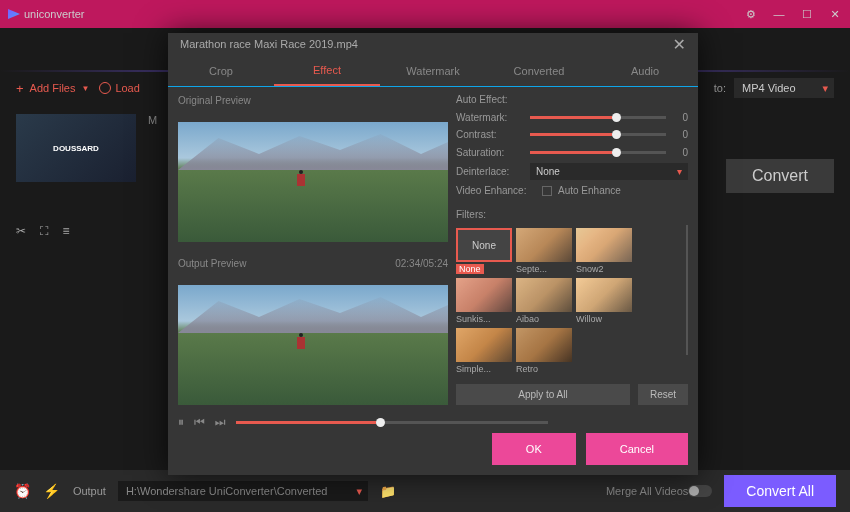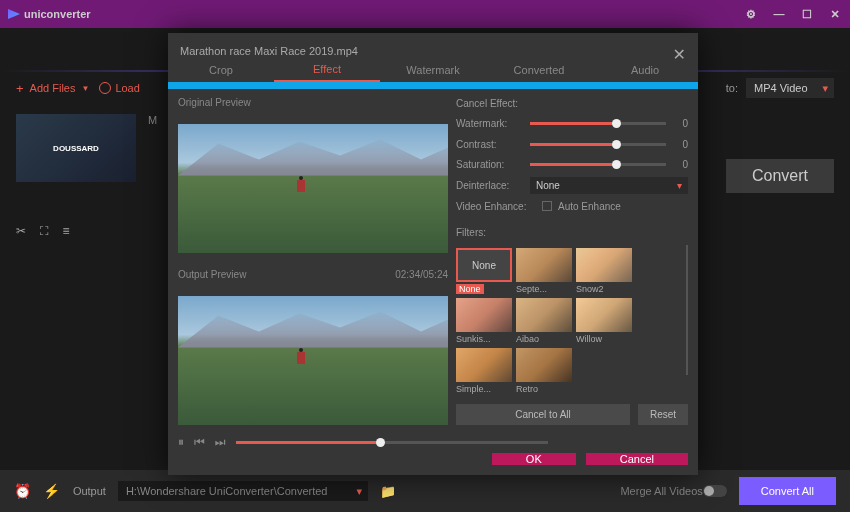--- a/index.html
+++ b/index.html
@@ -1,67 +1,67 @@
 <!DOCTYPE html>
 <html><head>
 <meta charset="utf-8">
 <style>
 * { margin: 0; padding: 0; box-sizing: border-box; font-family: Arial, sans-serif; }
 body { background: #1a1a1a; width: 850px; height: 512px; overflow: hidden; position: relative; color: #999; font-size: 11px; }
 
 
-.titlebar { height: 28px; background: #701a75; display: flex; align-items: center; padding: 0 8px; font-weight: bold; }
+.titlebar { height: 28px; background: #be185d; display: flex; align-items: center; padding: 0 8px; }
 .logo { display: flex; align-items: center; gap: 4px; }
 .logo-triangle { width: 12px; height: 10px; background: linear-gradient(135deg, #7b5cff, #4a9eff); clip-path: polygon(0 0, 100% 50%, 0 100%); }
 .app-name { color: #ccc; font-size: 11px; }
 .win-controls { margin-left: auto; display: flex; gap: 14px; color: #ccc; font-size: 11px; }
 .win-controls span { cursor: pointer; width: 14px; text-align: center; }
 
 
 .top-icons { height: 42px; display: flex; align-items: center; justify-content: center; gap: 90px; }
 .top-icon { width: 20px; height: 20px; display: flex; align-items: center; justify-content: center; color: #aaa; }
 
 
 .divider-purple { height: 2px; background: linear-gradient(90deg, transparent, #7b5cff 30%, #7b5cff 70%, transparent); opacity: 0.5; }
 
 
 .main-row { display: flex; align-items: center; padding: 6px 16px; gap: 10px; position: relative; }
 .add-files { color: #e85a4f; display: flex; align-items: center; gap: 6px; font-size: 11px; }
 .chev-down { font-size: 8px; }
 .load { display: flex; align-items: center; gap: 4px; color: #e85a4f; }
 .load-circle { width: 12px; height: 12px; border: 1px solid #e85a4f; border-radius: 50%; position: relative; }
 .right-controls { margin-left: auto; display: flex; align-items: center; gap: 8px; }
-.format-sel { background: #2a2a2a; padding: 4px 24px 4px 8px; color: #ccc; position: relative; width: 88px; }
+.format-sel { background: #2a2a2a; padding: 4px 24px 4px 8px; color: #ccc; position: relative; width: 100px; }
 .format-sel::after { content: "▾"; position: absolute; right: 6px; color: #e85a4f; }
 
 
 .file-area { padding: 10px 16px; display: flex; align-items: center; gap: 12px; }
 .thumb { width: 120px; height: 68px; background: linear-gradient(135deg, #2a3a4a, #1a2030); position: relative; display:flex; align-items:center; justify-content:center; }
 .thumb::before { content: "DOUSSARD"; position: absolute; color: #fff; font-size: 8px; font-weight: bold; }
 .tool-icons { display: flex; gap: 14px; margin-top: 42px; color: #aaa; font-size: 12px; }
 .convert-btn { margin-left: auto; background: #3a3a3a; color: #ccc; padding: 8px 26px; font-size: 16px; }
 .info-icon { width: 14px; height: 14px; background: #e85a4f; color: #222; font-size: 9px; display:flex; align-items:center; justify-content:center; margin-left: auto; margin-right: 20px; }
 
 
 .bottom-bar { position: absolute; bottom: 0; left: 0; right: 0; height: 42px; background: #2a2a2a; display: flex; align-items: center; padding: 0 14px; gap: 12px; }
 .clock-icon, .bolt-icon { color: #e85a4f; font-size: 14px; }
 .bolt-icon { color: #e85a4f; }
 .output-path { background: #1a1a1a; padding: 4px 8px; color: #888; width: 250px; display: flex; align-items: center; position: relative; }
 .output-path::after { content:"▾"; position:absolute; right: 6px; color:#e85a4f; }
 .folder-icon { color: #e85a4f; font-size: 13px; }
 .merge { margin-left: auto; display: flex; align-items: center; gap: 0; color: #888; }
 .toggle { width: 24px; height: 12px; background: #444; border-radius: 6px; position: relative; }
 .toggle::after { content:""; position:absolute; width:10px; height:10px; background:#aaa; border-radius:50%; top:1px; left:1px; }
-.convert-all { background: #7b5cff; color: #fff; padding: 8px 22px; font-size: 11px; }
+.convert-all { background: #7b5cff; color: #fff; padding: 8px 22px; font-size: 14px; }
 
 
 .modal { position: absolute; top: 33px; left: 168px; width: 530px; height: 442px; background: #363636; box-shadow: 0 0 30px rgba(0,0,0,0.7); display: flex; flex-direction: column; }
-.modal-header { height: 22px; display: flex; align-items: flex-start; padding: 12px 12px; color: #aaa; font-size: 11px; }
+.modal-header { height: 22px; display: flex; align-items: center; padding: 0 12px; color: #aaa; font-size: 11px; }
 .close-x { margin-left: auto; cursor: pointer; font-size: 16px; color: #aaa; }
-.modal-tabs { height: 32px; display: flex; border-bottom: 7px solid #0ea5e9; }
+.modal-tabs { height: 32px; display: flex; border-bottom: 1px solid #0ea5e9; }
 .modal-tab { flex: 1; display: flex; align-items: center; justify-content: center; color: #888; font-size: 11px; cursor: pointer; }
 .modal-tab.active { color: #e85a4f; border-bottom: 2px solid #e85a4f; }
 
 .modal-body { flex: 1; display: flex; padding: 6px 10px; gap: 8px; overflow: hidden; }
 .preview-col { width: 270px; display: flex; flex-direction: column; gap: 14px; }
 .preview-label-row { display: flex; justify-content: space-between; color: #888; font-size: 10px; padding: 2px 0; }
 .preview-box { width: 270px; height: 150px; background: linear-gradient(180deg, #7aa8cc 0%, #aac8dd 30%, #5a7a4a 40%, #3a5a3a 100%); position: relative; overflow:hidden; }
 .mountain { position:absolute; bottom:60%; left:0; right:0; height:40px; background: linear-gradient(180deg, transparent, #889); clip-path: polygon(0 100%, 15% 20%, 30% 60%, 45% 15%, 60% 50%, 75% 10%, 90% 60%, 100% 30%, 100% 100%); }
 .figure { position:absolute; left:44%; top:40%; width:8px; height:18px; }
 .figure::before { content:""; position:absolute; width:4px; height:4px; background:#222; border-radius:50%; left:2px; }
@@ -96,21 +96,21 @@
 .filter-btns { display: flex; gap: 8px; margin-top: 6px; }
 .gray-btn { flex: 1; background: #4a4a4a; color: #bbb; padding: 5px 0; text-align: center; font-size: 10px; }
 
 .playback-row { display: flex; align-items: center; gap: 10px; padding: 4px 10px 4px 10px; }
 .pb-btn { color: #888; font-size: 12px; }
 .pb-track { flex: 1; height: 3px; background: #555; position: relative; margin-right: 140px; }
 .pb-fill { position: absolute; left:0; width: 45%; top:0; bottom:0; background: #e85a4f; }
 .pb-knob { position:absolute; left:45%; top:-3px; width:9px; height:9px; background:#eee; border-radius:50%; }
 
 .modal-footer { display: flex; gap: 10px; padding: 0 10px 10px; justify-content: flex-end; }
-.purple-btn { background: #be185d; color: #fff; padding: 0 34px; font-size: 11px; cursor: pointer; }
+.purple-btn { background: #ec4899; color: #fff; padding: 10px 34px; font-size: 11px; cursor: pointer; }
 
 svg { width: 100%; height: 100%; }
 </style>
 </head>
 <body>
 
 <div class="titlebar">
   <div class="logo">
     <div class="logo-triangle"></div>
     <span class="app-name">uniconverter</span>
@@ -232,21 +232,21 @@
         <span>02:34/05:24</span>
       </div>
       <div class="preview-box">
         <div class="mountain"></div>
           <div class="figure"></div>
       </div>
     </div>
 
     <div class="controls-col">
       <div class="ctrl-row">
-          <span>Cancel Effect:</span>
+          <span>Auto Effect:</span>
         </div>
       <div class="ctrl-row">
         <span class="ctrl-label">Watermark:</span>
         <div class="slider">
             <div class="slider-fill"></div>
             <div class="slider-knob"></div>
           </div>
         <span class="slider-val">0</span>
       </div>
       <div class="ctrl-row">
@@ -312,21 +312,21 @@
           </div>
           <div class="filter-item">
             <div class="filter-thumb f-retro"></div>
             <span class="filter-name">Retro</span>
           </div>
         </div>
         <div class="scroll-v"></div>
       </div>
 
       <div class="filter-btns">
-        <div class="gray-btn">Cancel to All</div>
+        <div class="gray-btn">Apply to All</div>
         <div class="gray-btn" style="flex:0 0 50px">Reset</div>
       </div>
     </div>
   </div>
 
   <div class="playback-row">
     <span class="pb-btn">⏸</span>
     <span class="pb-btn">⏮</span>
     <span class="pb-btn">⏭</span>
     <div class="pb-track">

